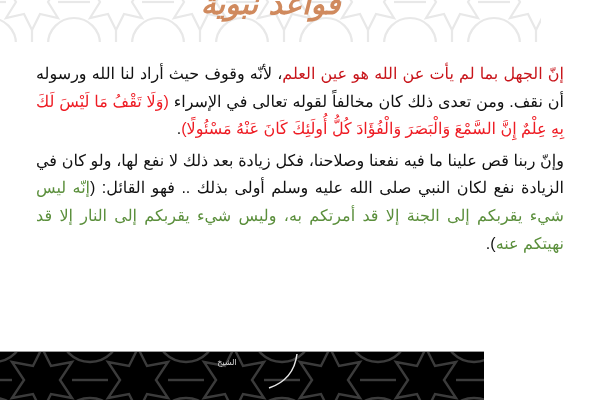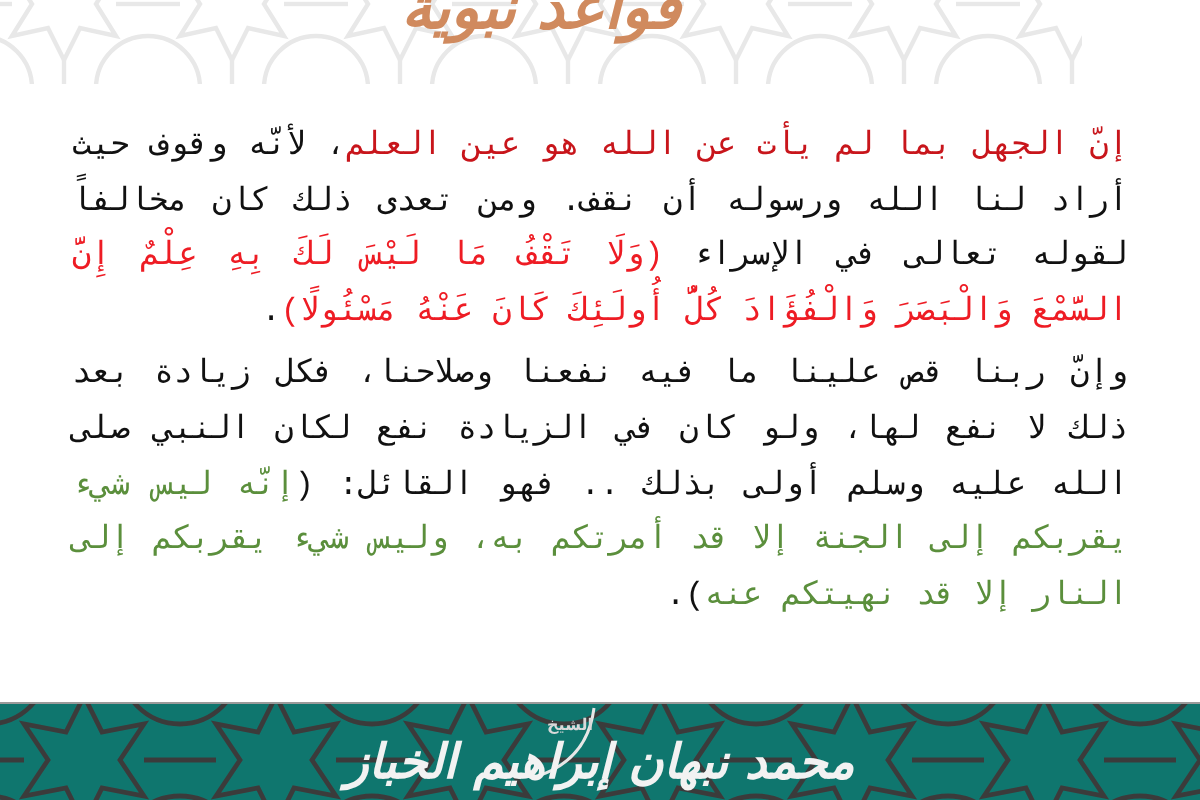--- a/index.html
+++ b/index.html
@@ -4,28 +4,28 @@
 <style>
   html, body { margin:0; padding:0; }
   body { width:600px; height:400px; overflow:hidden; background:#ffffff; position:relative;
          font-family:"DejaVu Sans", "Liberation Sans", sans-serif; }
   .header { position:absolute; left:0; top:0; width:541px; height:42px; overflow:hidden; background:#fff; }
   .header svg.pattern { position:absolute; left:0; top:0; }
   .header .brand { position:absolute; left:0; right:0; top:-14px; text-align:center;
                    font-family:"DejaVu Serif", serif; font-size:30px; font-style:italic; color:#d08a5e;
                    font-weight:bold; direction:rtl; letter-spacing:-1px; }
   .content { position:absolute; left:36px; right:36px; top:60px; direction:rtl; text-align:justify;
-             font-family:Liberation Mono, monospace; font-size:16px; line-height:27.6px; color:#111; }
+             font-family:Liberation Sans, sans-serif; font-size:16px; line-height:27.6px; color:#111; }
   .content p { margin:0; }
   .content p + p { margin-top:4px; }
   .dark-red { color:#c8151b; }
   .quran { color:#ee1c24; }
   .green { color:#5b8f3c; }
-  .footer { position:absolute; left:0; top:351px; width:600px; height:49px; background:#0f766e;
-            border-top:1px solid #9a9a9a; overflow:hidden;font-weight:bold; }
+  .footer { position:absolute; left:0; top:351px; width:484px; height:49px; background:#000000;
+            border-top:1px solid #9a9a9a; overflow:hidden; }
   .footer svg.pattern { position:absolute; left:0; top:0; }
   .footer .title { position:absolute; left:0; right:0; top:6px; text-align:center; color:#d9d9d9;
                    font-size:8px; direction:rtl; padding-right:30px; }
   .footer .name { position:absolute; left:0; right:0; top:14px; text-align:center; color:#f2f2f2;
                   font-family:"DejaVu Serif", serif; font-size:24px; font-style:italic; direction:rtl; }
   .footer .swash { position:absolute; left:265px; top:0; }
 </style>
 </head>
 <body>
 
@@ -74,14 +74,13 @@
           <line x1="78" y1="48" x2="96" y2="48"></line>
         </g>
       </pattern>
     </defs>
     <rect width="600" height="49" fill="url(#geo2)"></rect>
   </svg>
   <svg class="swash" width="40" height="40" viewBox="0 0 40 40">
     <path d="M32,2 C30,18 22,30 4,36" fill="none" stroke="#e6e6e6" stroke-width="1.5"></path>
   </svg>
   <div class="title">الشيخ</div>
-  <div class="name">محمد نبهان إبراهيم الخباز</div>
 </div>
 
 </body></html>

